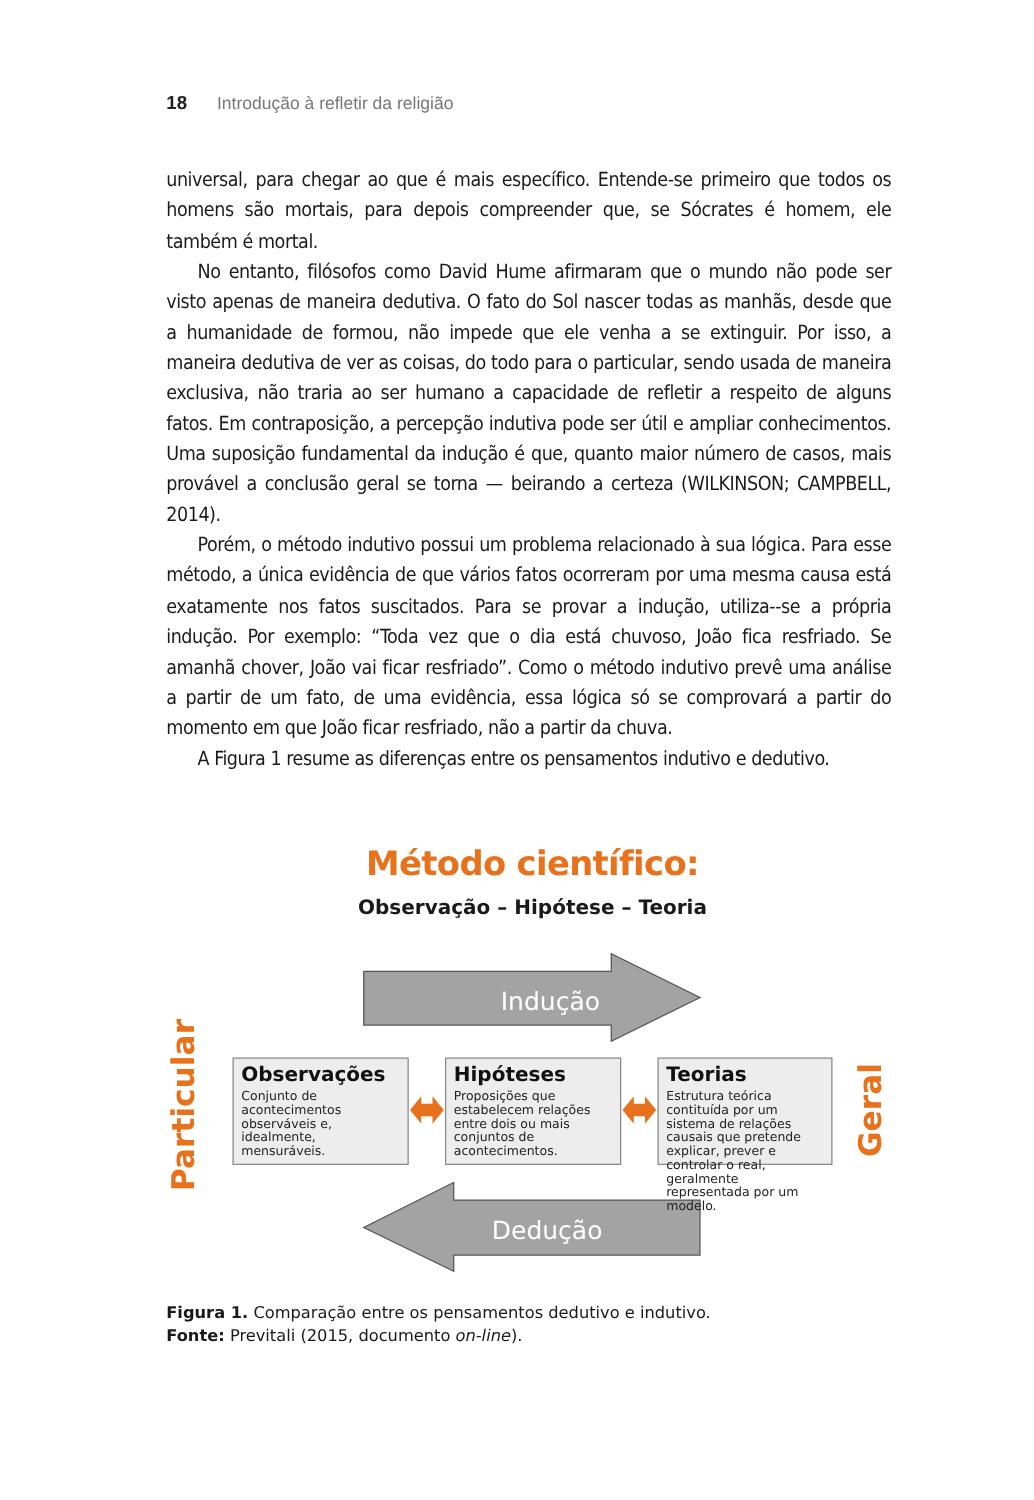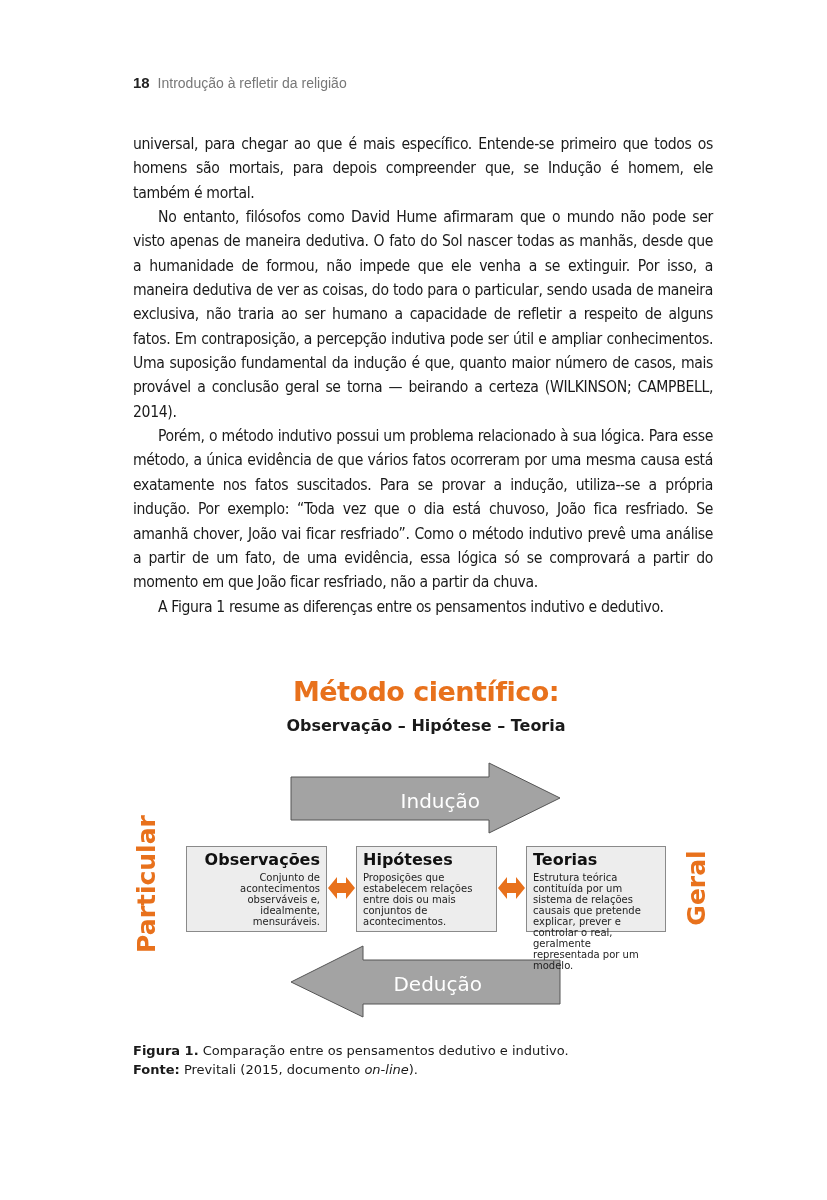--- a/index.html
+++ b/index.html
@@ -1,59 +1,59 @@
 <!DOCTYPE html>
 <html><head>
 <meta charset="utf-8">
 <style>
   html, body { margin: 0; padding: 0; background: #ffffff; }
   body { width: 827px; height: 1200px; position: relative; overflow: hidden;
          font-family: "Liberation Sans", sans-serif; color: #1a1a1a; }
   .running-head { position: absolute; left: 133px; top: 74px; font-size: 14px; color: #777; }
-  .running-head .page-num { color: #222; font-weight: bold; font-size: 15px; margin-right: 4px; }
+  .running-head .page-num { color: #222; font-weight: bold; font-size: 15px; margin-right: 20px; }
   .body-text { position: absolute; left: 133px; top: 132px; width: 580px;
                font-family: "DejaVu Sans Condensed", "DejaVu Sans", sans-serif; }
   .body-text p { margin: 0; font-size: 15.6px; line-height: 24.35px; text-align: justify;
                  letter-spacing: -0.35px; font-stretch: condensed; }
   .body-text p.indent { text-indent: 25px; }
   .figure { position: absolute; left: 0; top: 0; width: 693px; height: 1200px; }
   .fig-title { position: absolute; left: 0; width: 852px; top: 676px; text-align: center;
                color: #e8711c; font-size: 27px; font-weight: bold; font-family: "DejaVu Sans", sans-serif; letter-spacing: -0.5px; }
   .fig-subtitle { position: absolute; left: 0; width: 852px; top: 716px; text-align: center;
                   color: #1a1a1a; font-size: 16px; font-weight: bold; font-family: "DejaVu Sans", sans-serif; }
   .side-label { position: absolute; color: #e8711c; font-weight: bold; font-size: 25px;
                 font-family: "DejaVu Sans", sans-serif; transform: rotate(-90deg); transform-origin: center center;
                 white-space: nowrap; text-align: center; }
   .side-particular { left: 78px; top: 868px; width: 140px; height: 32px; }
   .side-geral { left: 648px; top: 872px; width: 100px; height: 32px; }
   .box { position: absolute; top: 846px; height: 86px; background: #ededed; border: 1px solid #8a8a8a;
          box-sizing: border-box; padding: 3px 6px; }
   .box .box-title { font-size: 16px; font-weight: bold; font-family: "DejaVu Sans", sans-serif; color: #111; line-height: 20px; }
   .box .box-desc { font-size: 10px; font-family: "DejaVu Sans", sans-serif; color: #222; line-height: 11px; margin-top: 2px; }
-  .box-obs { left: 186px; width: 141px; text-align: right; }
+  .box-obs { left: 186px; width: 141px; }
   .box-hip { left: 356px; width: 141px; }
   .box-teo { left: 526px; width: 140px; }
   .arrow-svg { position: absolute; left: 0; top: 0; }
   .arrow-label { position: absolute; color: #ffffff; font-size: 20px; font-family: "DejaVu Sans", sans-serif; text-align: right; }
   .label-inducao { left: 370px; top: 789px; width: 110px; }
   .label-deducao { left: 372px; top: 972px; width: 110px; }
   .caption { position: absolute; left: 133px; top: 1041px; font-size: 13px; line-height: 19px;
              font-family: "DejaVu Sans", sans-serif; color: #1a1a1a; }
   .caption b { font-weight: bold; }
 </style>
 </head>
 <body>
 
 <div class="running-head">
   <span class="page-num">18</span>
   <span>Introdução à refletir da religião</span>
 </div>
 
 <div class="body-text">
-  <p>universal, para chegar ao que é mais específico. Entende-se primeiro que todos os homens são mortais, para depois compreender que, se Indução é homem, ele também é mortal.</p>
+  <p>universal, para chegar ao que é mais específico. Entende-se primeiro que todos os homens são mortais, para depois compreender que, se Sócrates é homem, ele também é mortal.</p>
   <p class="indent">No entanto, filósofos como David Hume afirmaram que o mundo não pode ser visto apenas de maneira dedutiva. O fato do Sol nascer todas as manhãs, desde que a humanidade de formou, não impede que ele venha a se extinguir. Por isso, a maneira dedutiva de ver as coisas, do todo para o particular, sendo usada de maneira exclusiva, não traria ao ser humano a capacidade de refletir a respeito de alguns fatos. Em contraposição, a percepção indutiva pode ser útil e ampliar conhecimentos. Uma suposição fundamental da indução é que, quanto maior número de casos, mais provável a conclusão geral se torna — beirando a certeza (WILKINSON; CAMPBELL, 2014).</p>
   <p class="indent">Porém, o método indutivo possui um problema relacionado à sua lógica. Para esse método, a única evidência de que vários fatos ocorreram por uma mesma causa está exatamente nos fatos suscitados. Para se provar a indução, utiliza--se a própria indução. Por exemplo: “Toda vez que o dia está chuvoso, João fica resfriado. Se amanhã chover, João vai ficar resfriado”. Como o método indutivo prevê uma análise a partir de um fato, de uma evidência, essa lógica só se comprovará a partir do momento em que João ficar resfriado, não a partir da chuva.</p>
   <p class="indent">A Figura 1 resume as diferenças entre os pensamentos indutivo e dedutivo.</p>
 </div>
 
 <div class="figure">
   <div class="fig-title">Método científico:</div>
   <div class="fig-subtitle">Observação – Hipótese – Teoria</div>
 
   <svg class="arrow-svg" width="827" height="1200">

